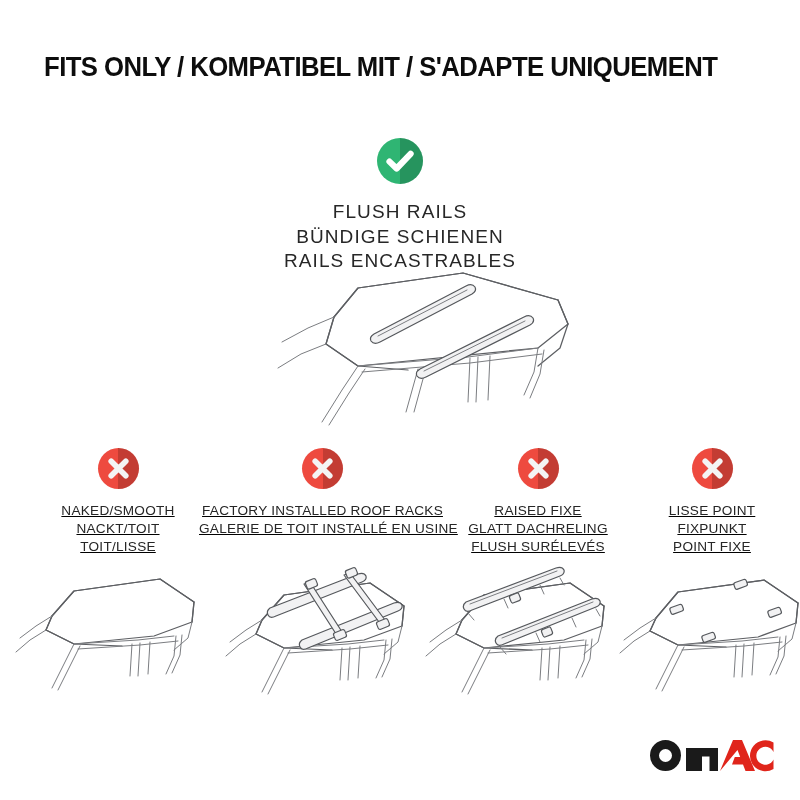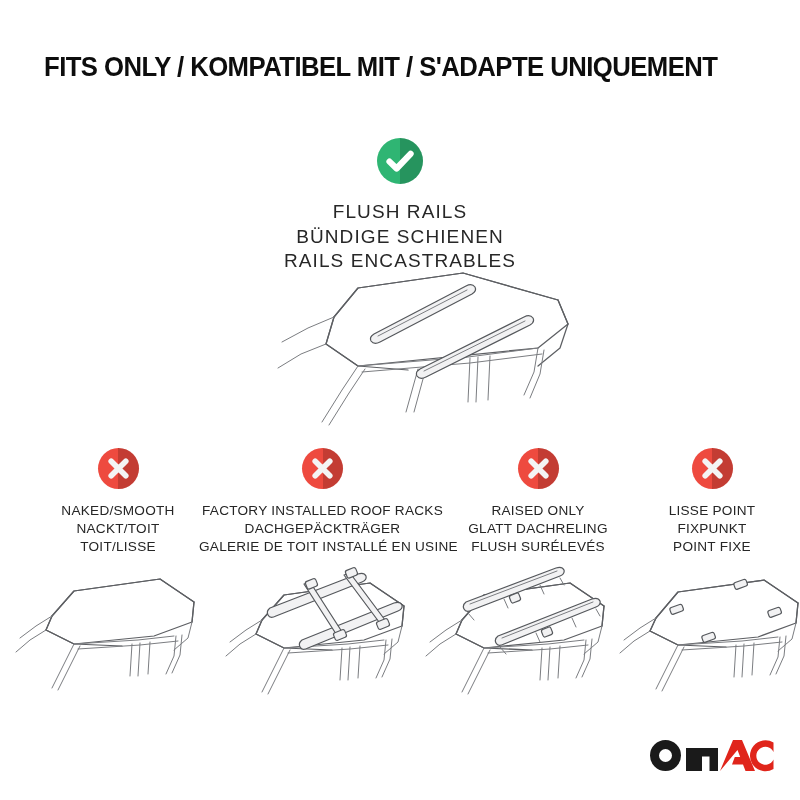--- a/index.html
+++ b/index.html
@@ -83,20 +83,21 @@
     position: absolute;
     left: 0;
     top: 448px;
     width: 800px;
     height: 260px;
   }
   .reject-col {
     position: absolute;
     top: 0;
     text-align: center;
+    text-decoration: underline;
   }
   .reject-col .badge { width: 41px; height: 41px; }
   .reject-labels {
     margin-top: 9px;
     color: #262626;
     font-size: 13.6px;
     line-height: 1.33;
     letter-spacing: 0.25px;
     font-weight: 400;
     white-space: nowrap;
@@ -219,21 +220,20 @@
 
   <div class="reject-col" style="left:199px; width:247px;">
     <span class="badge no">
       <span class="shadow-wedge"></span>
       <svg width="41" height="41" viewBox="0 0 41 41" aria-hidden="true">
         <path d="M13.2 13.2 L27.8 27.8 M27.8 13.2 L13.2 27.8" fill="none" stroke="#f4f4f4" stroke-width="5.6" stroke-linecap="round"></path>
       </svg>
     </span>
     <div class="reject-labels">
       <div>FACTORY INSTALLED ROOF RACKS</div>
-      <div>DACHGEPÄCKTRÄGER</div>
       <div>GALERIE DE TOIT INSTALLÉ EN USINE</div>
     </div>
   </div>
   <div class="reject-drawing line-art" style="left:218px; top:110px;">
     <svg width="198" height="140" viewBox="0 0 198 140" aria-hidden="true">
       <path class="fillroof" d="M44,62 L66,37 L152,25 L186,48 L184,68 L146,82 L66,90 L38,76 Z"></path>
       <path d="M44,62 L66,37 L152,25 L186,48"></path>
       <path d="M186,48 L184,68"></path>
       <path d="M44,62 L38,76"></path>
       <path d="M38,76 L66,90 L114,92"></path>
@@ -264,21 +264,21 @@
   </div>
 
   <div class="reject-col" style="left:440px; width:196px;">
     <span class="badge no">
       <span class="shadow-wedge"></span>
       <svg width="41" height="41" viewBox="0 0 41 41" aria-hidden="true">
         <path d="M13.2 13.2 L27.8 27.8 M27.8 13.2 L13.2 27.8" fill="none" stroke="#f4f4f4" stroke-width="5.6" stroke-linecap="round"></path>
       </svg>
     </span>
     <div class="reject-labels">
-      <div>RAISED ONLY</div>
+      <div>RAISED FIXE</div>
       <div>GLATT DACHRELING</div>
       <div>FLUSH SURÉLEVÉS</div>
     </div>
   </div>
   <div class="reject-drawing line-art" style="left:418px; top:110px;">
     <svg width="198" height="140" viewBox="0 0 198 140" aria-hidden="true">
       <path class="fillroof" d="M44,62 L66,37 L152,25 L186,48 L184,68 L146,82 L66,90 L38,76 Z"></path>
       <path d="M44,62 L66,37 L152,25 L186,48"></path>
       <path d="M186,48 L184,68"></path>
       <path d="M44,62 L38,76"></path>

